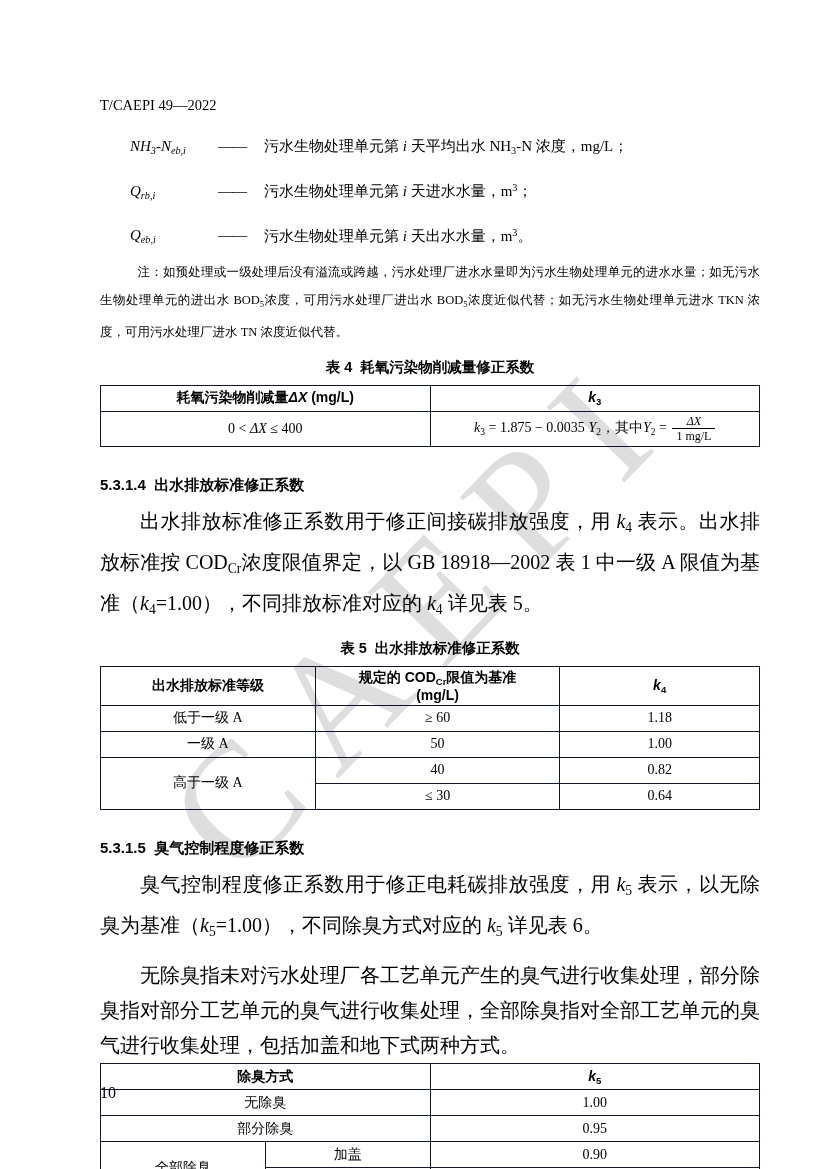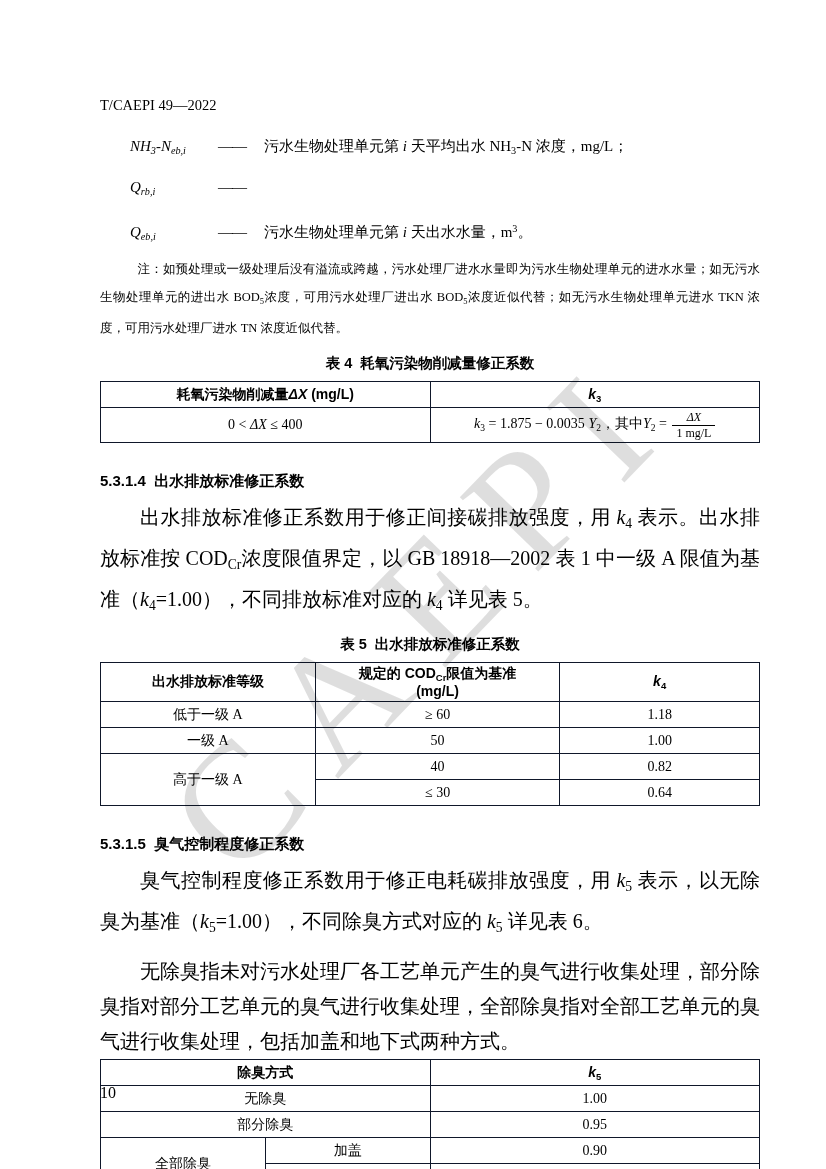--- a/index.html
+++ b/index.html
@@ -122,20 +122,21 @@
 
   <div class="definitions">
     <div class="def-row">
       <span class="def-symbol"><span class="i">NH</span><span class="i sub">3</span><span class="i">-N</span><span class="i sub">eb,i</span></span>
       <span class="def-dash">——</span>
       <span class="def-desc"><span>污水生物处理单元第 </span><span class="i">i</span><span> 天平均出水 NH</span><span class="sub">3</span><span>-N 浓度，mg/L；</span></span>
     </div>
     <div class="def-row">
       <span class="def-symbol"><span class="i">Q</span><span class="i sub">rb,i</span></span>
       <span class="def-dash">——</span>
+      <span class="def-desc"><span>污水生物处理单元第 </span><span class="i">i</span><span> 天进水水量，m</span><span class="sup">3</span><span>；</span></span>
     </div>
     <div class="def-row">
       <span class="def-symbol"><span class="i">Q</span><span class="i sub">eb,i</span></span>
       <span class="def-dash">——</span>
       <span class="def-desc"><span>污水生物处理单元第 </span><span class="i">i</span><span> 天出水水量，m</span><span class="sup">3</span><span>。</span></span>
     </div>
   </div>
 
   <p class="note"><span>注：如预处理或一级处理后没有溢流或跨越，污水处理厂进水水量即为污水生物处理单元的进水水量；如无污水生物处理单元的进出水 BOD</span><span class="sub">5</span><span>浓度，可用污水处理厂进出水 BOD</span><span class="sub">5</span><span>浓度近似代替；如无污水生物处理单元进水 TKN 浓度，可用污水处理厂进水 TN 浓度近似代替。</span></p>
 

